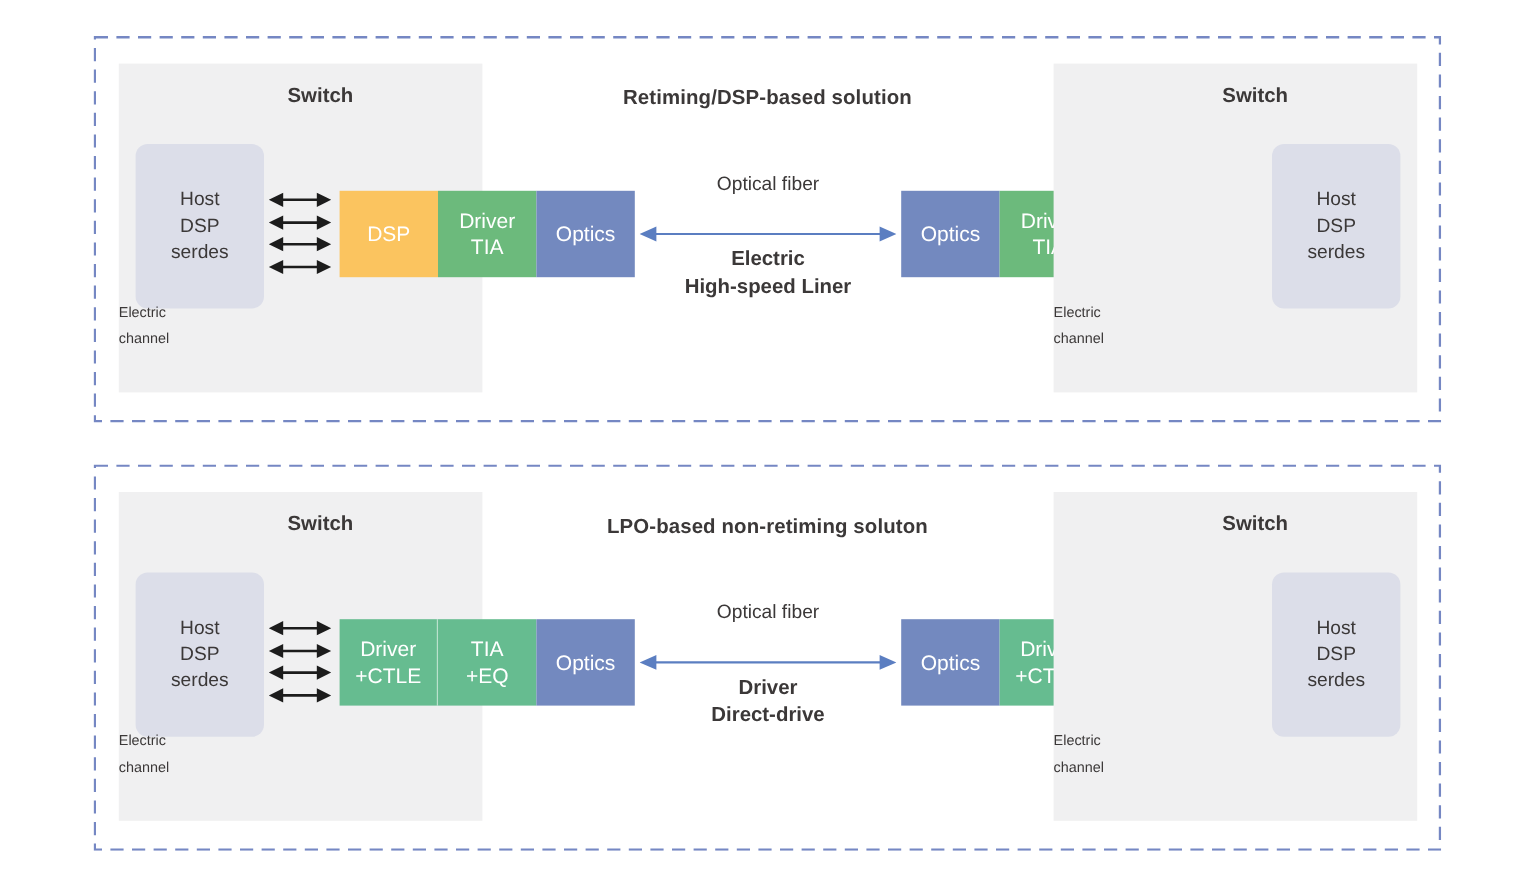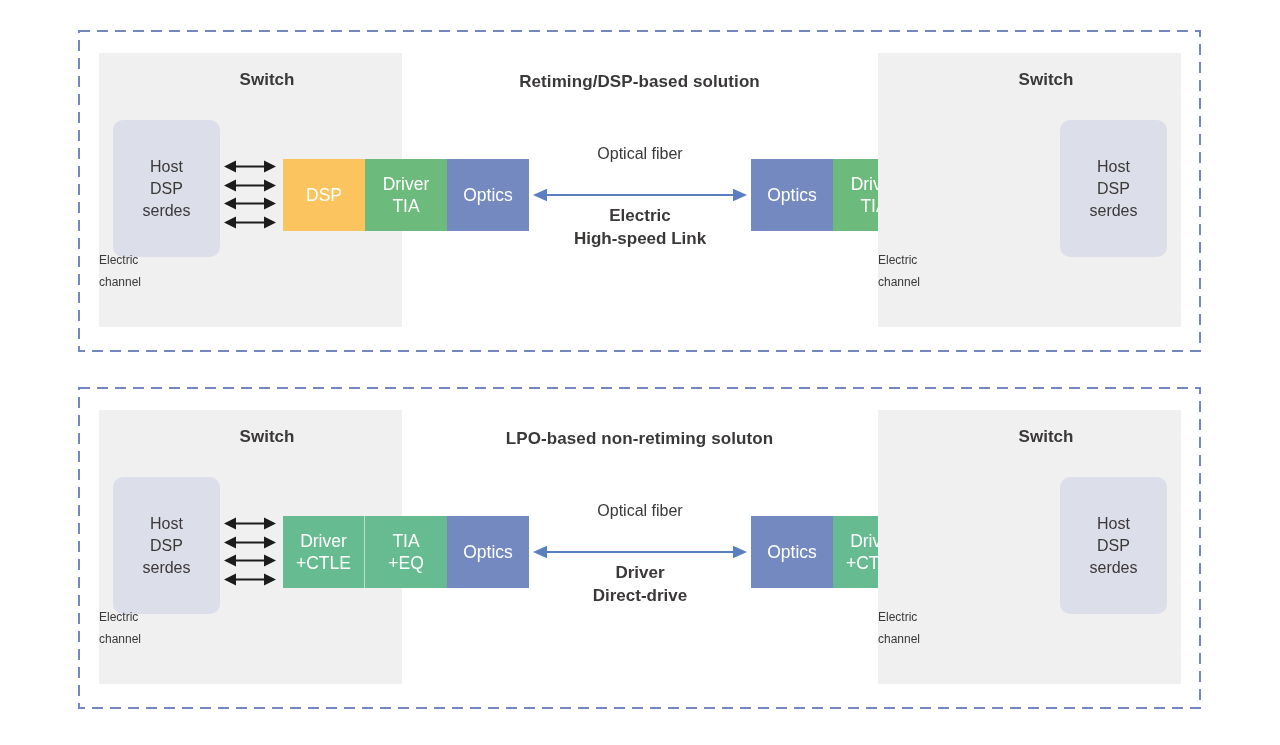--- a/index.html
+++ b/index.html
@@ -114,21 +114,21 @@
     <div class="fiber-label">Optical fiber</div>
     <div class="fiber-arrow" style="color: rgb(91, 126, 193);">
       <svg width="214" height="14" viewBox="0 0 214 14">
           <line x1="10" y1="7" x2="204" y2="7" stroke="currentColor" stroke-width="1.8"></line>
           <polygon points="0,7 14,0.8 14,13.2" fill="currentColor"></polygon>
           <polygon points="214,7 200,0.8 200,13.2" fill="currentColor"></polygon>
         </svg>
     </div>
     <div class="link-label">
       <span>Electric</span><br>
-      <span>High-speed Link</span>
+      <span>High-speed Liner</span>
     </div>
 
     <div class="modules modules-right">
       <div class="module" style="background-color: rgb(115, 137, 191);">
         <span>Optics</span>
           <span></span>
       </div>
       <div class="module" style="background-color: rgb(108, 186, 124);">
         <span>Driver</span>
           <span>TIA</span>

